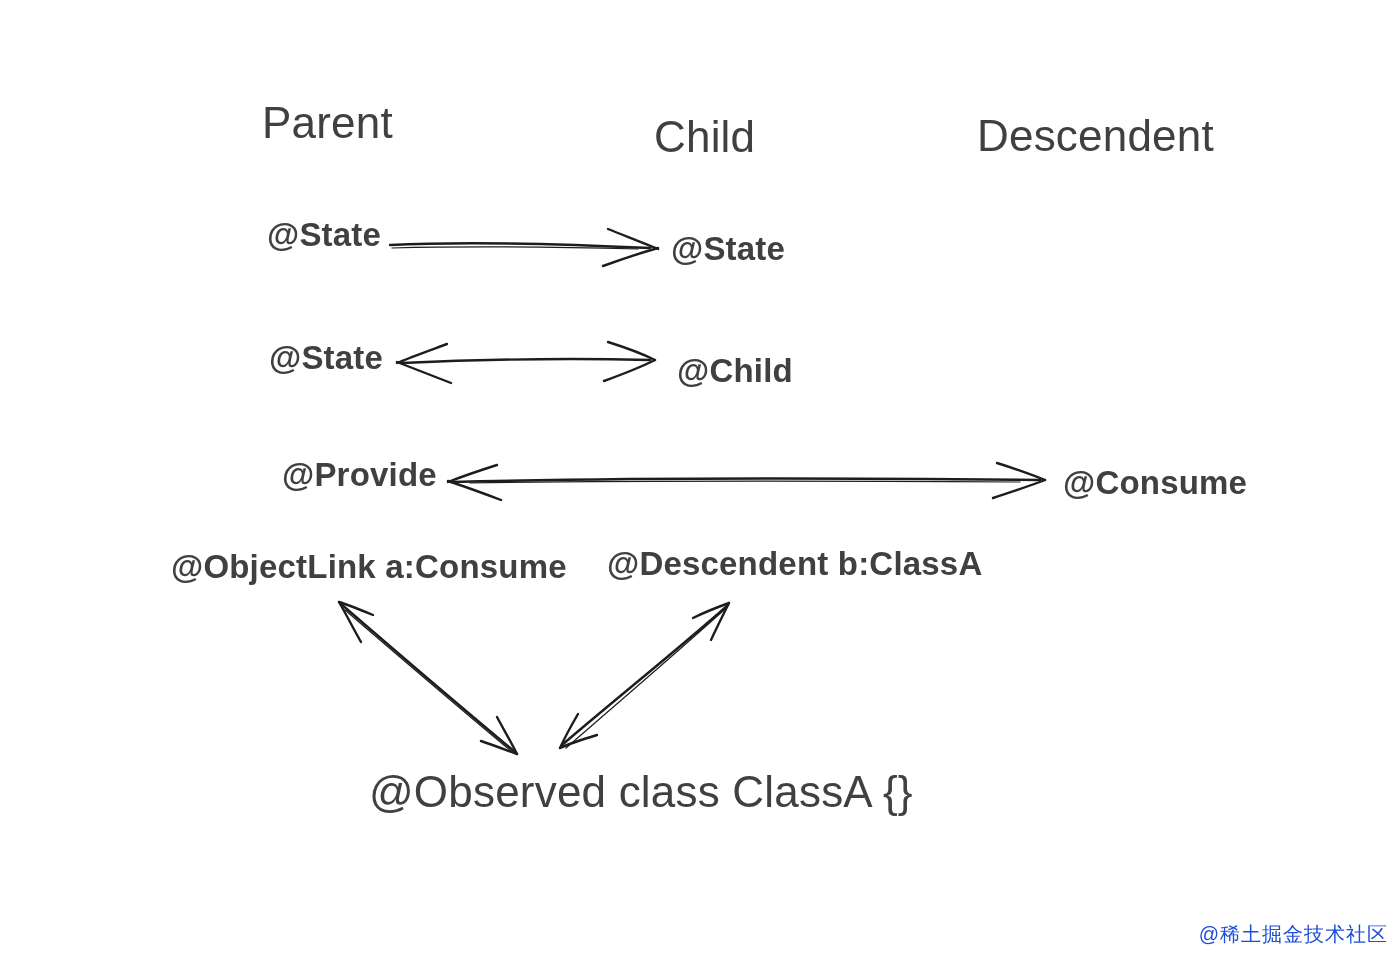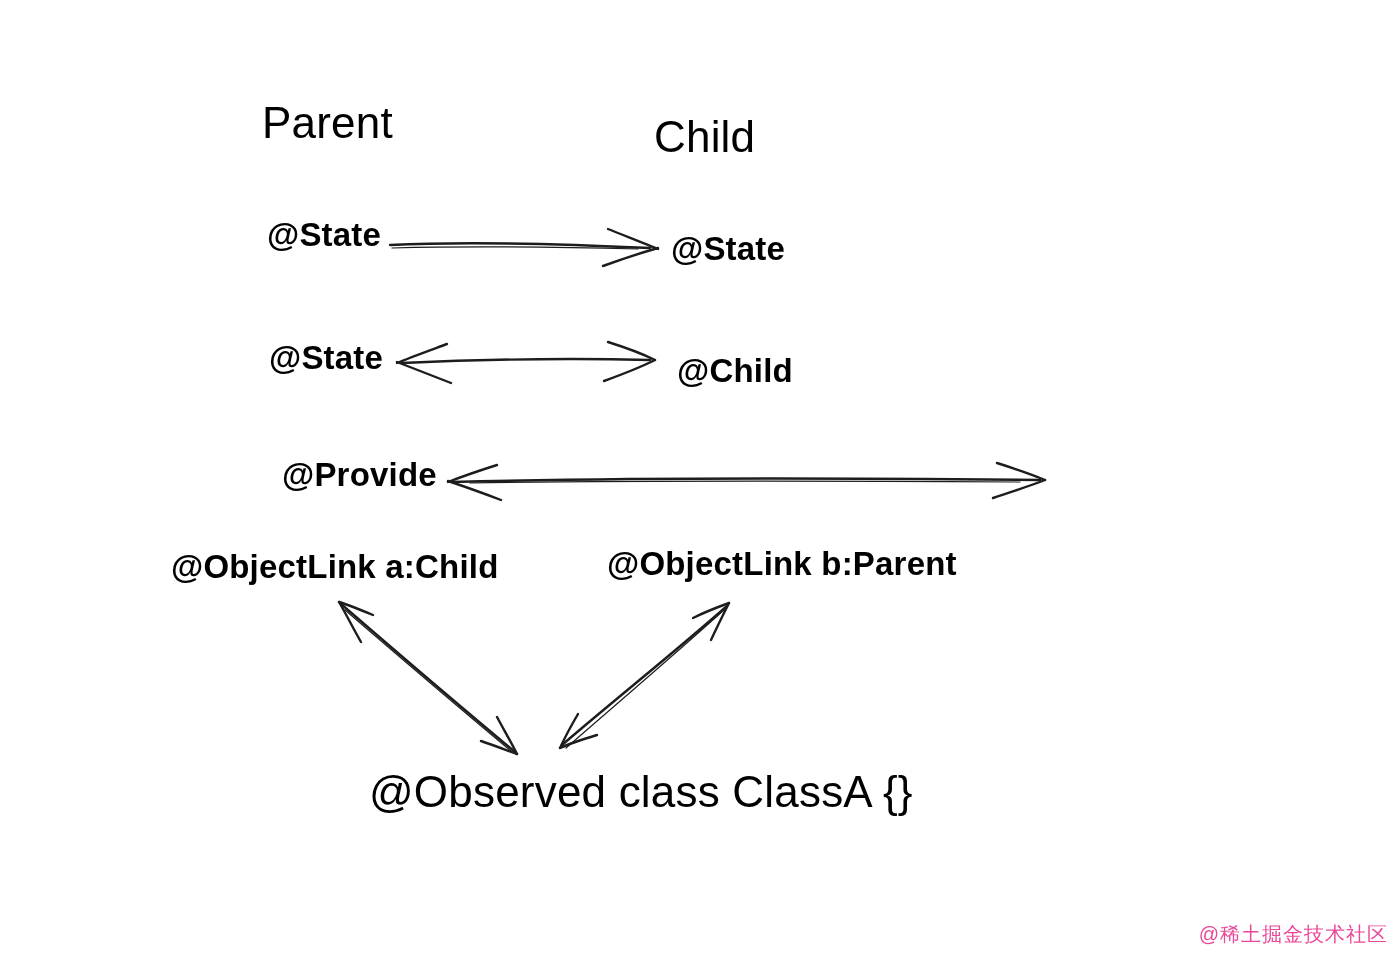--- a/index.html
+++ b/index.html
@@ -12,21 +12,21 @@
     font-family: "Liberation Sans", sans-serif;
   }
   #canvas {
     position: relative;
     width: 1398px;
     height: 954px;
     background: #ffffff;
   }
   .lbl {
     position: absolute;
-    color: #000000;
+    color: #404040;
     white-space: nowrap;
     line-height: 1.15;
     letter-spacing: 0.2px;
   }
   .col-header {
     font-size: 44px;
     font-weight: 400;
   }
   .decorator {
     font-size: 33px;
@@ -50,42 +50,44 @@
     stroke-linecap: round;
     stroke-linejoin: round;
   }
   .stroke-main { stroke-width: 2.4px; }
   .stroke-thin { stroke-width: 1.2px; }
   .watermark {
     position: absolute;
     right: 10px;
     bottom: 6px;
     font-size: 20px;
-    color: #ec4899;
+    color: #1d4ed8;
     letter-spacing: 1px;
   }
 </style>
 </head>
 <body>
 
 <div id="canvas">
 
   <div class="lbl col-header" style="left:262px; top:98px;">Parent</div>
   <div class="lbl col-header" style="left:654px; top:112px;">Child</div>
+  <div class="lbl col-header" style="left:977px; top:111px;">Descendent</div>
 
   <div class="lbl decorator" style="left:267px; top:216px;">@State</div>
   <div class="lbl decorator" style="left:671px; top:230px;">@State</div>
 
   <div class="lbl decorator" style="left:269px; top:339px;">@State</div>
   <div class="lbl decorator" style="left:677px; top:352px;">@Child</div>
 
   <div class="lbl decorator" style="left:282px; top:456px;">@Provide</div>
+  <div class="lbl decorator" style="left:1063px; top:464px;">@Consume</div>
 
-  <div class="lbl decorator" style="left:171px; top:548px;">@ObjectLink a:Child</div>
-  <div class="lbl decorator" style="left:607px; top:545px;">@ObjectLink b:Parent</div>
+  <div class="lbl decorator" style="left:171px; top:548px;">@ObjectLink a:Consume</div>
+  <div class="lbl decorator" style="left:607px; top:545px;">@Descendent b:ClassA</div>
 
   <div class="lbl observed" style="left:369px; top:767px;">@Observed class ClassA {}</div>
 
   <svg id="arrow-layer" viewBox="0 0 1398 954" xmlns="http://www.w3.org/2000/svg" aria-hidden="true">
 
     <g>
       <path class="stroke-main" d="M390 245 C 470 241, 565 244, 650 248"></path>
       <path class="stroke-thin" d="M392 248 C 472 246, 560 247, 638 249"></path>
       <path class="stroke-main" d="M608 229 C 628 237, 646 244, 658 249"></path>
       <path class="stroke-main" d="M603 266 C 625 258, 644 252, 658 248"></path>

